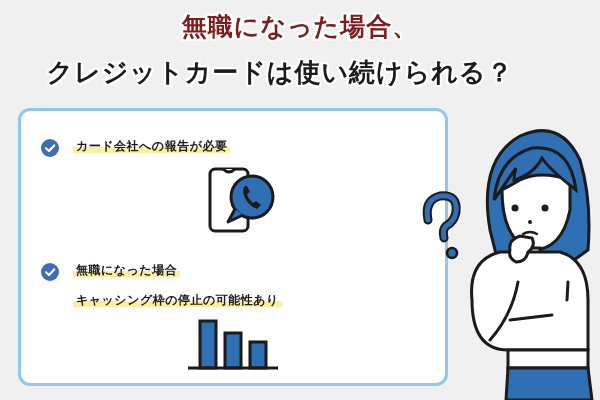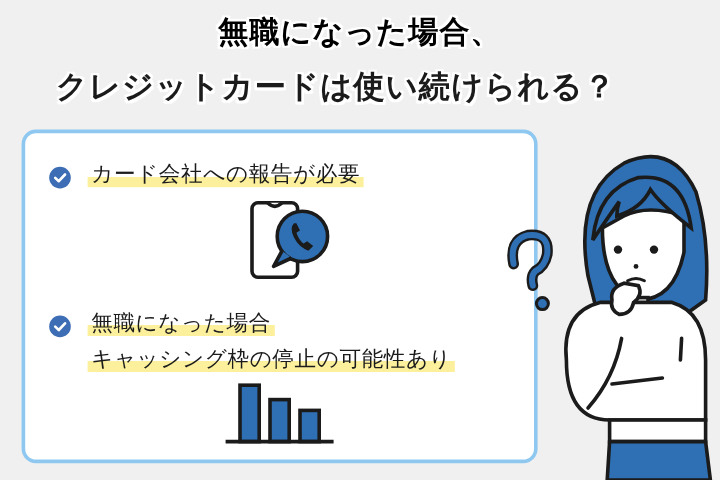--- a/index.html
+++ b/index.html
@@ -7,34 +7,34 @@
     width:600px; height:400px; overflow:hidden; position:relative;
     background:#f0f0f0;
     font-family:"DejaVu Sans","Liberation Sans",sans-serif;
   }
   .title {
     position:absolute; left:0; width:600px; text-align:center;
     font-weight:bold; letter-spacing:1px;
     text-shadow: 2px 0 0 #fff, -2px 0 0 #fff, 0 2px 0 #fff, 0 -2px 0 #fff,
                  2px 2px 0 #fff, -2px -2px 0 #fff, 2px -2px 0 #fff, -2px 2px 0 #fff;
   }
-  .title-1 { top:10px; font-size:25px; color:#000000; }
+  .title-1 { top:10px; font-size:25px; color:#7f1d1d; }
   .title-2 { top:55px; font-size:26px; color:#1b1b1b; left:-20px; }
   .card {
     position:absolute; left:18px; top:108px; width:424px; height:272px;
     background:#fff; border:3px solid #8ec7ef; border-radius:12px;
   }
   .item { position:absolute; left:20px; }
   .check {
     position:absolute; width:18px; height:18px; border-radius:50%;
     background:#3d6db4;
   }
   .check svg { position:absolute; left:0; top:0; }
   .label {
-    position:absolute; left:32px; font-weight:normal; font-size:18px; color:#1b1b1b;
+    position:absolute; left:32px; font-weight:bold; font-size:12px; color:#1b1b1b;
     white-space:nowrap; letter-spacing:0.5px; line-height:30px;
   }
   .hl {
     background:linear-gradient(transparent 58%, #fcf09c 58%);
     padding:0 3px;
   }
   .item-1 { top:20px; }
   .item-1 .check { top:8px; }
   .item-2 { top:144px; }
   .item-2 .check { top:8px; }

